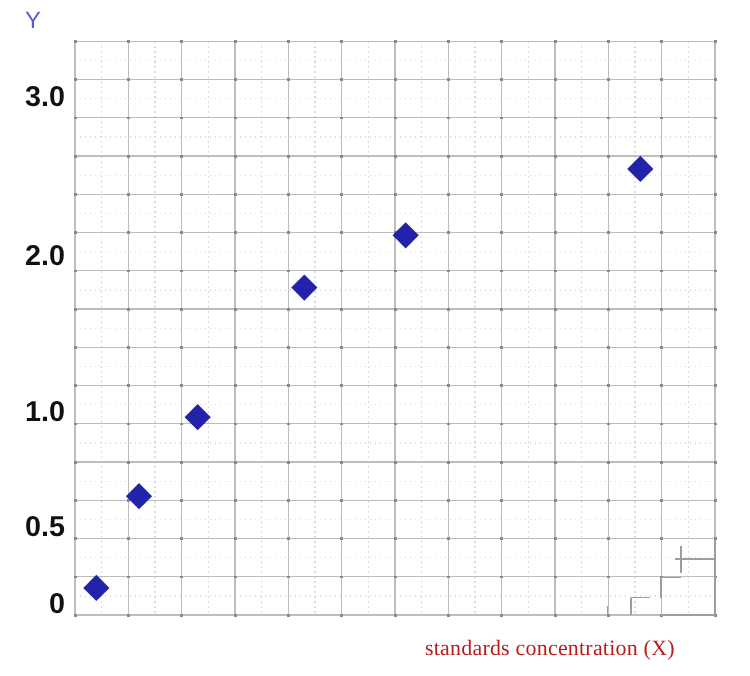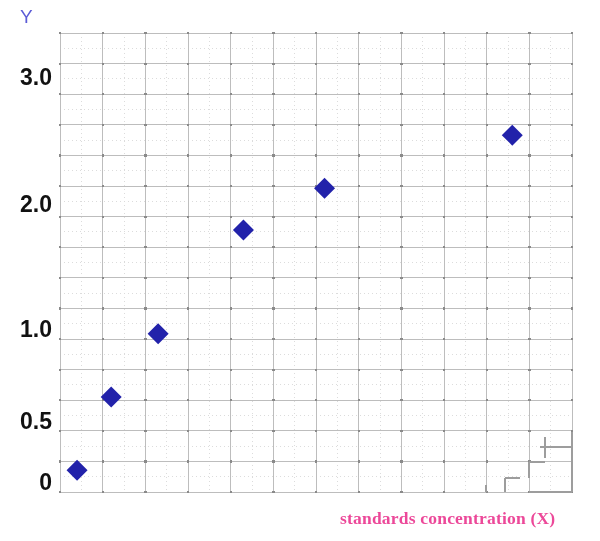--- a/index.html
+++ b/index.html
@@ -51,22 +51,22 @@
     white-space: nowrap;
   }
 
   
   #x-axis-title {
     position: absolute;
     left: 340px;
     top: 508px;
     font-family: "Liberation Serif", "DejaVu Serif", serif;
     font-size: 17.5px;
-    font-weight: bold;
-    color: #ec4899;
+    font-weight: normal;
+    color: #b91c1c;
     white-space: nowrap;
     letter-spacing: 0.2px;
   }
 
   
   #plot-svg {
     position: absolute;
     left: 0;
     top: 0;
     width: 600px;

